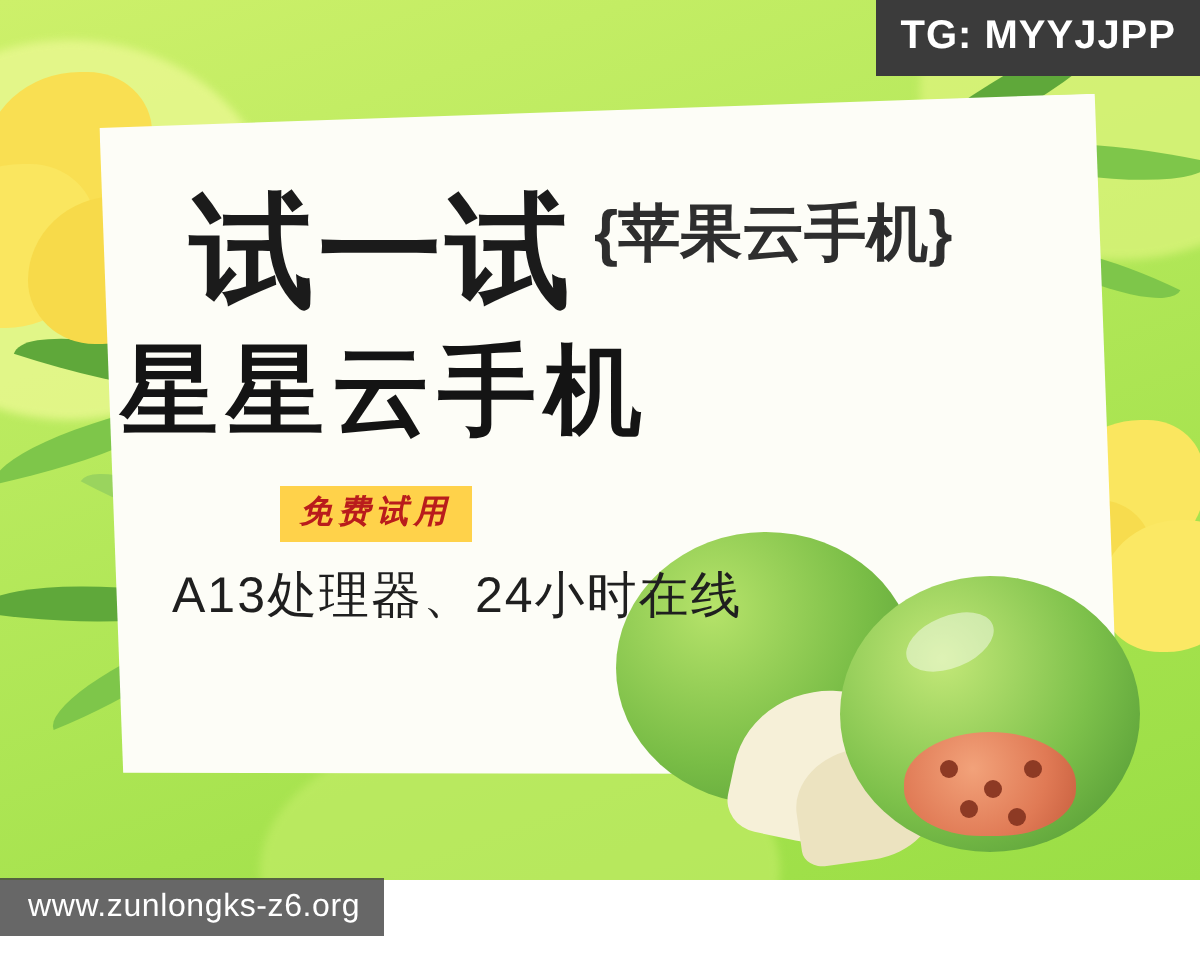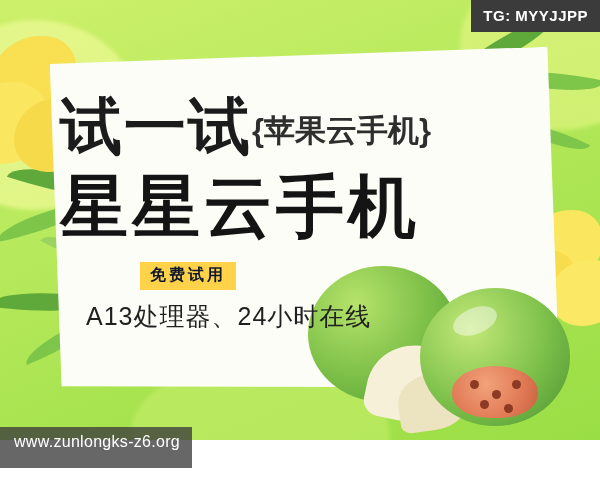--- a/index.html
+++ b/index.html
@@ -98,21 +98,23 @@
   
   .text-block {
     position: absolute;
     left: 60px;
     top: 96px;
     width: 490px;
   }
 
   .headline-row {
     display: flex;
-    align-items: flex-end;
+    align-items: flex-start;
+    gap: 10px;
+    margin-left: 35px;
   }
 
   .headline-1 {
     font-family: "Liberation Sans", sans-serif;
     font-size: 62px;
     font-weight: 700;
     color: #1b1b1b;
     letter-spacing: 2px;
     line-height: 1;
     white-space: nowrap;
@@ -122,41 +124,42 @@
     font-size: 31px;
     font-weight: 700;
     color: #2e2e2e;
     letter-spacing: 0px;
     white-space: nowrap;
     padding-bottom: 6px;
   }
 
   .headline-2 {
     margin-top: 14px;
-    font-size: 68px;
+    font-size: 49px;
     font-weight: 700;
     color: #141414;
     letter-spacing: 4px;
     line-height: 1;
     white-space: nowrap;
   }
 
   .badge-row {
     margin-top: 22px;
     margin-left: 80px;
   }
 
   .badge {
     display: inline-block;
     background: #ffd24a;
-    color: #0f172a;
+    color: #b91c1c;
     font-size: 16px;
     font-weight: 700;
     letter-spacing: 3px;
     padding: 3px 10px 4px 10px;
+    font-style: italic;
   }
 
   .subline {
     margin-top: 10px;
     margin-left: 26px;
     font-size: 25px;
     font-weight: 400;
     color: #1f1f1f;
     letter-spacing: 1px;
     white-space: nowrap;
@@ -222,36 +225,36 @@
     transform: rotate(-8deg);
   }
 
   
   .tg-pill {
     position: absolute;
     right: 0;
     top: 0;
     background: #3b3b3b;
     color: #ffffff;
-    font-size: 15px;
+    font-size: 20px;
     font-weight: 700;
     letter-spacing: .5px;
     padding: 7px 12px 8px 12px;
   }
 
   
   .site-pill {
     position: absolute;
     left: 0;
     bottom: 12px;
     background: rgba(60,60,60,.78);
     color: #ffffff;
     font-size: 16px;
     letter-spacing: .3px;
-    padding: 6px 12px 17px 14px;
+    padding: 6px 12px 5px 14px;
   }
 
   .bottom-strip {
     position: absolute;
     left: 0;
     bottom: 0;
     width: 600px;
     height: 40px;
     background: #ffffff;
   }

